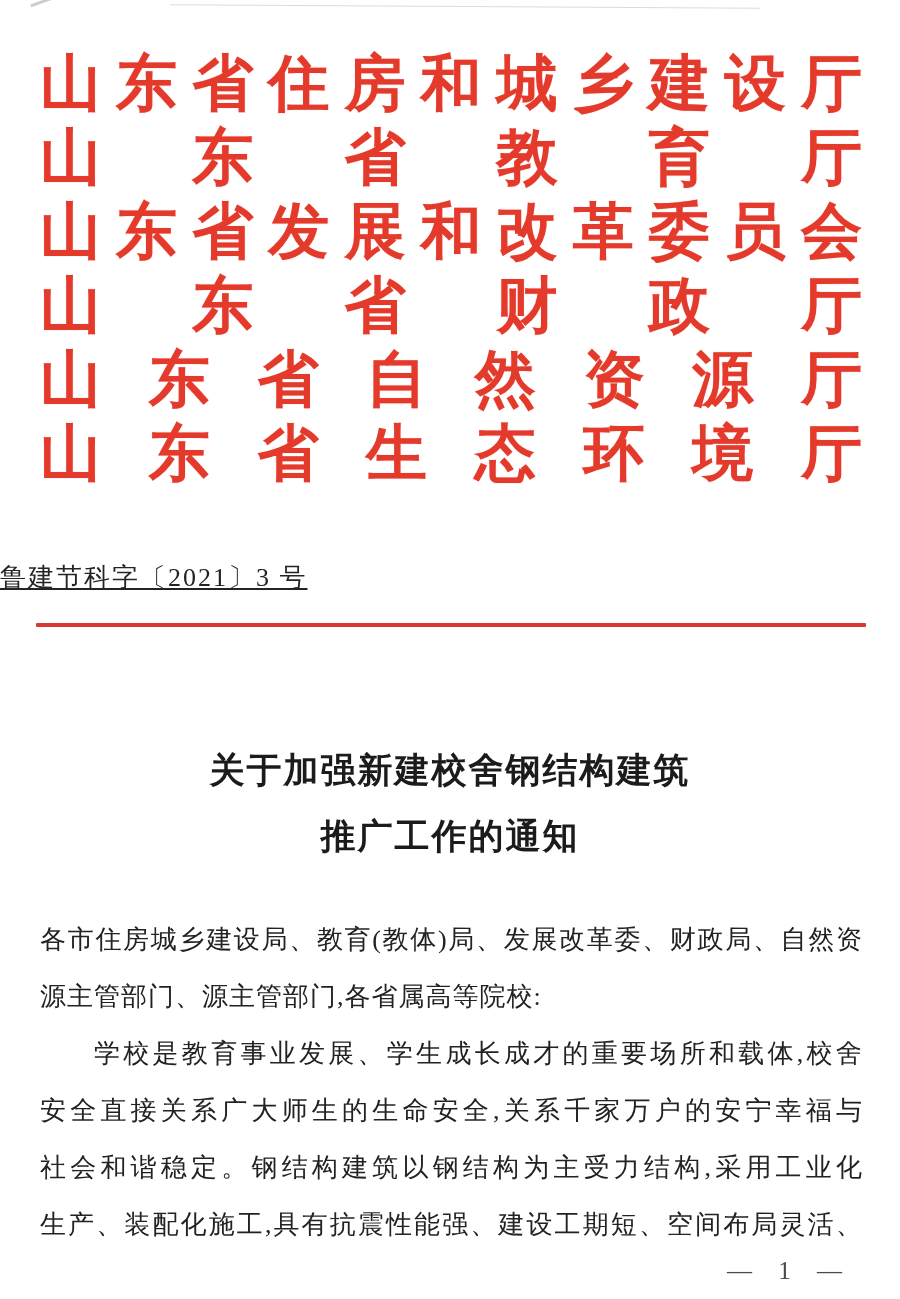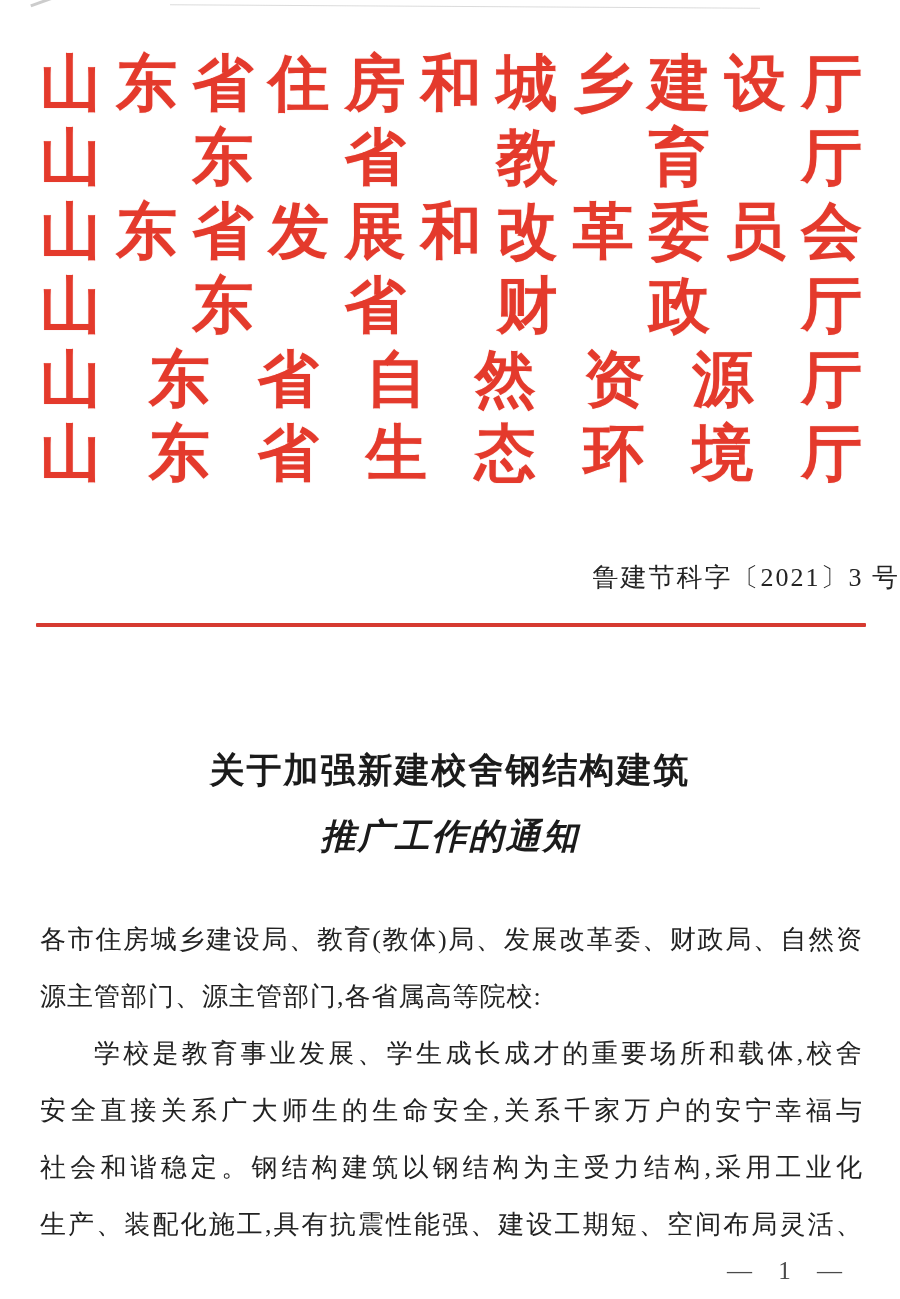--- a/index.html
+++ b/index.html
@@ -32,41 +32,42 @@
     font-weight: bold;
     font-size: 61px;
     line-height: 1;
     text-shadow: 0 0 1px rgba(228,58,44,.45);
   }
   .agency-line span { display: block; }
 
   
   .doc-number {
     margin-top: 70px; height: 32px;
-    text-align: right;
+    text-align: left;
     font-size: 26px; letter-spacing: 2px;
     color: #242424;
+    text-decoration: underline;
   }
 
   
   .red-rule {
     margin: 31px 34px 0 36px;
     height: 4px;
     background: var(--rule, #d63a31);
     border-radius: 1px;
   }
 
   
   .title { margin-top: 118px; font-weight: bold; color: #1b1b1b; }
   .title-line {
     height: 52px; line-height: 52px;
     text-align: center;
     font-size: 35px; letter-spacing: 2px;
   }
-  .title-line + .title-line { margin-top: 14px; font-style: italic; }
+  .title-line + .title-line { margin-top: 14px; }
 
   
   .body { margin-top: 48px; padding: 0 38px 0 40px; font-size: 26px; color: #222; }
   .body-line { height: 57px; display: flex; align-items: center; }
   .body-line.just { justify-content: space-between; }
   .body-line.indent { padding-left: 54px; }
   .body-line.plain { display: block; line-height: 57px; letter-spacing: 1px; }
   .body-line span { display: block; }
 
   

